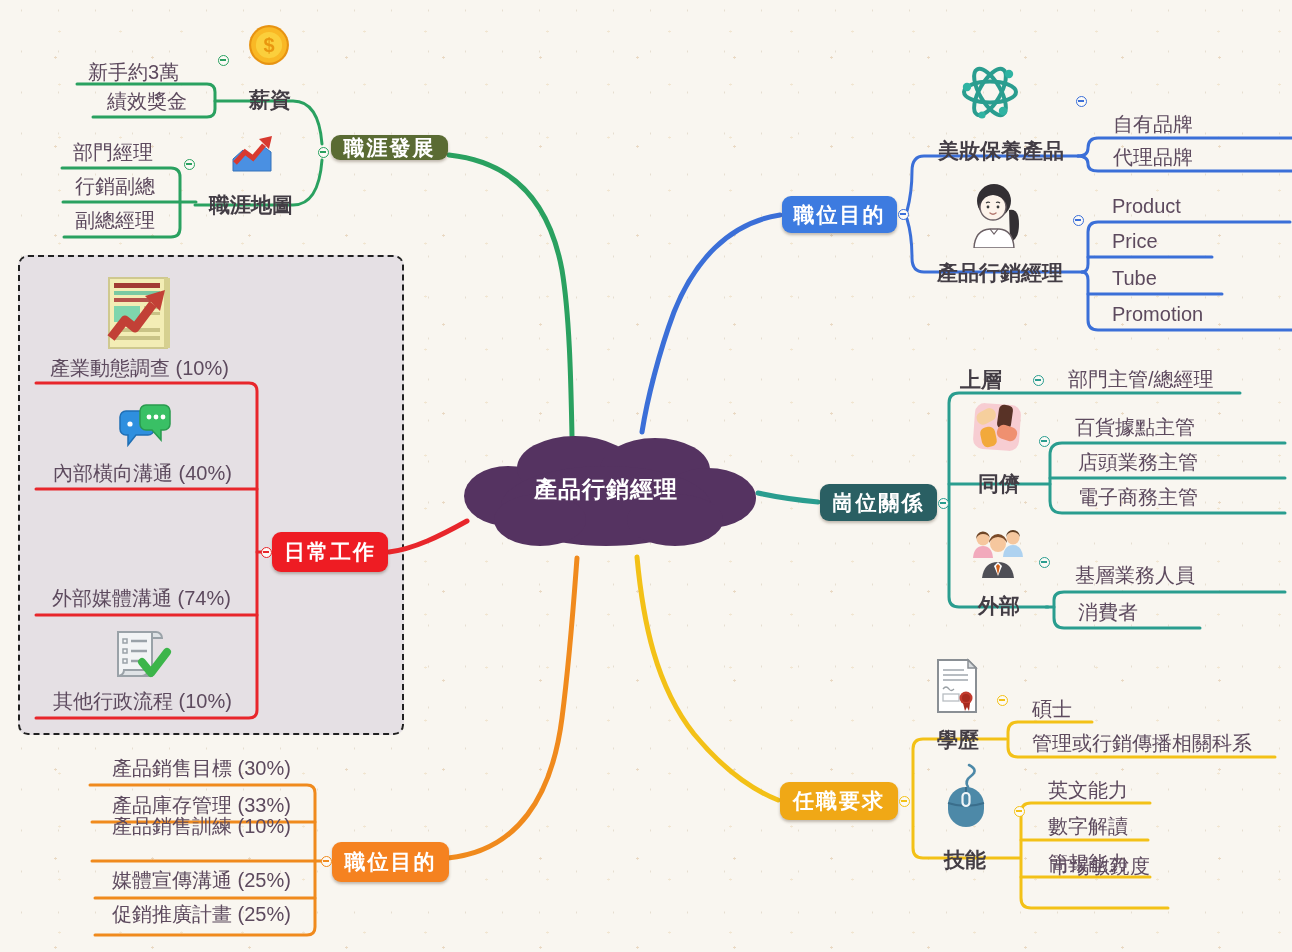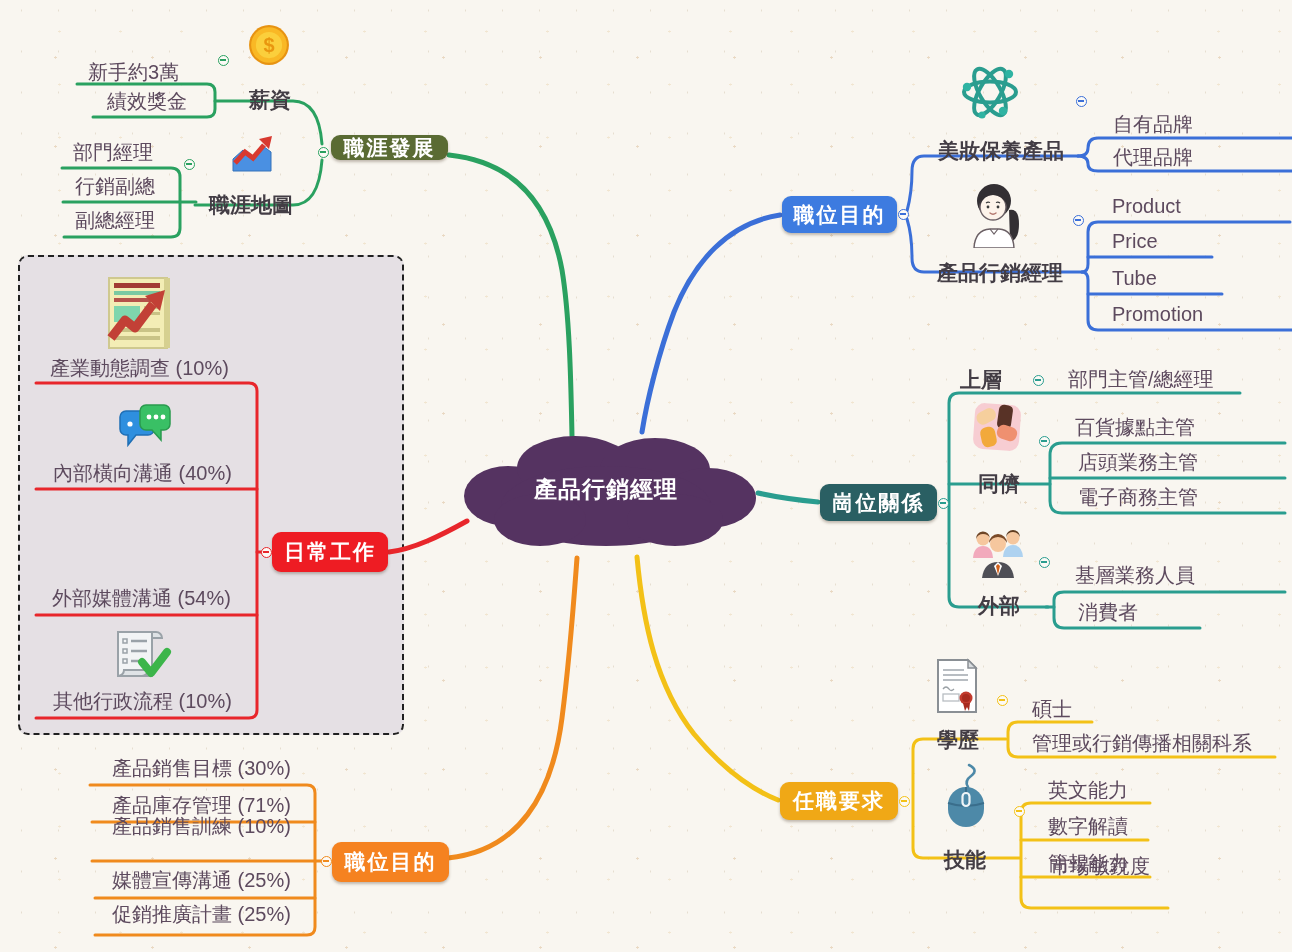--- a/index.html
+++ b/index.html
@@ -266,40 +266,40 @@
       <path d="M10,10 h22 a6,6 0 0 1 6,6 v12 a6,6 0 0 1 -6,6 h-12 l-8,10 v-10 h-2 a6,6 0 0 1 -6,-6 v-12 a6,6 0 0 1 6,-6 z" fill="#2e8fdf" stroke="#1f6fb5" stroke-width="1.5"></path>
       <circle cx="14" cy="23" r="2.6" fill="#fff"></circle>
       <path d="M30,4 h18 a6,6 0 0 1 6,6 v13 a6,6 0 0 1 -6,6 h-3 v10 l-9,-10 h-6 a6,6 0 0 1 -6,-6 v-13 a6,6 0 0 1 6,-6 z" fill="#39c065" stroke="#2a9a4e" stroke-width="1.5"></path>
       <circle cx="33" cy="16" r="2.4" fill="#fff"></circle>
         <circle cx="40" cy="16" r="2.4" fill="#fff"></circle>
         <circle cx="47" cy="16" r="2.4" fill="#fff"></circle>
     </svg>
   </div>
   <div class="n t3" style="left:53px;top:463px">內部橫向溝通 (40%)</div>
 
-  <div class="n t3" style="left:52px;top:588px">外部媒體溝通 (54%)</div>
+  <div class="n t3" style="left:52px;top:588px">外部媒體溝通 (74%)</div>
 
   <div class="icon" style="left:110px;top:626px">
     <svg width="62" height="58" viewBox="0 0 62 58">
       <path d="M14,6 h32 a6,6 0 0 1 6,6 h-12" fill="#dfe3e6" stroke="#9aa2a8" stroke-width="2"></path>
       <rect x="8" y="6" width="34" height="44" fill="#f2f4f5" stroke="#9aa2a8" stroke-width="2"></rect>
       <rect x="13" y="13" width="4" height="4" fill="none" stroke="#9aa2a8" stroke-width="1.5"></rect>
       <line x1="21" y1="15" x2="37" y2="15" stroke="#9aa2a8" stroke-width="2.5"></line>
       <rect x="13" y="23" width="4" height="4" fill="none" stroke="#9aa2a8" stroke-width="1.5"></rect>
       <line x1="21" y1="25" x2="37" y2="25" stroke="#9aa2a8" stroke-width="2.5"></line>
       <rect x="13" y="33" width="4" height="4" fill="none" stroke="#9aa2a8" stroke-width="1.5"></rect>
       <line x1="21" y1="35" x2="33" y2="35" stroke="#9aa2a8" stroke-width="2.5"></line>
       <path d="M8,50 h24 a6,6 0 0 0 6,-6 h-24 a6,6 0 0 1 -6,6 z" fill="#dfe3e6" stroke="#9aa2a8" stroke-width="2"></path>
       <polyline points="32,36 41,47 57,26" stroke="#3cb54a" stroke-width="8" fill="none" stroke-linecap="round" stroke-linejoin="round"></polyline>
     </svg>
   </div>
   <div class="n t3" style="left:53px;top:691px">其他行政流程 (10%)</div>
 
   <div class="n t3" style="left:112px;top:758px">產品銷售目標 (30%)</div>
-  <div class="n t3" style="left:112px;top:795px">產品庫存管理 (71%)</div>
+  <div class="n t3" style="left:112px;top:795px">產品庫存管理 (33%)</div>
   <div class="n t3" style="left:112px;top:816px">產品銷售訓練 (10%)</div>
   <div class="n t3" style="left:112px;top:870px">媒體宣傳溝通 (25%)</div>
   <div class="n t3" style="left:112px;top:904px">促銷推廣計畫 (25%)</div>
 
   <div class="icon" style="left:934px;top:658px">
     <svg width="46" height="56" viewBox="0 0 46 56">
       <path d="M4,2 h30 l8,8 v44 h-38 z" fill="#fff" stroke="#8a8f94" stroke-width="2"></path>
       <path d="M34,2 l8,8 h-8 z" fill="#d9dde0" stroke="#8a8f94" stroke-width="1.5"></path>
       <line x1="9" y1="12" x2="30" y2="12" stroke="#b8bdc2" stroke-width="2"></line>
       <line x1="9" y1="17" x2="34" y2="17" stroke="#b8bdc2" stroke-width="2"></line>

